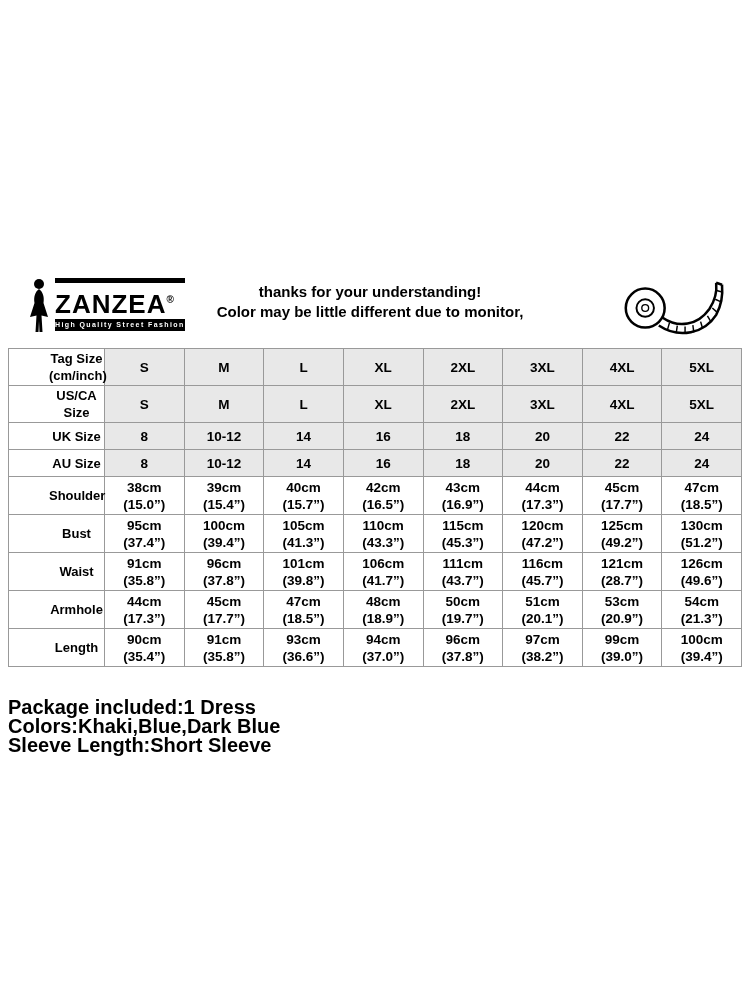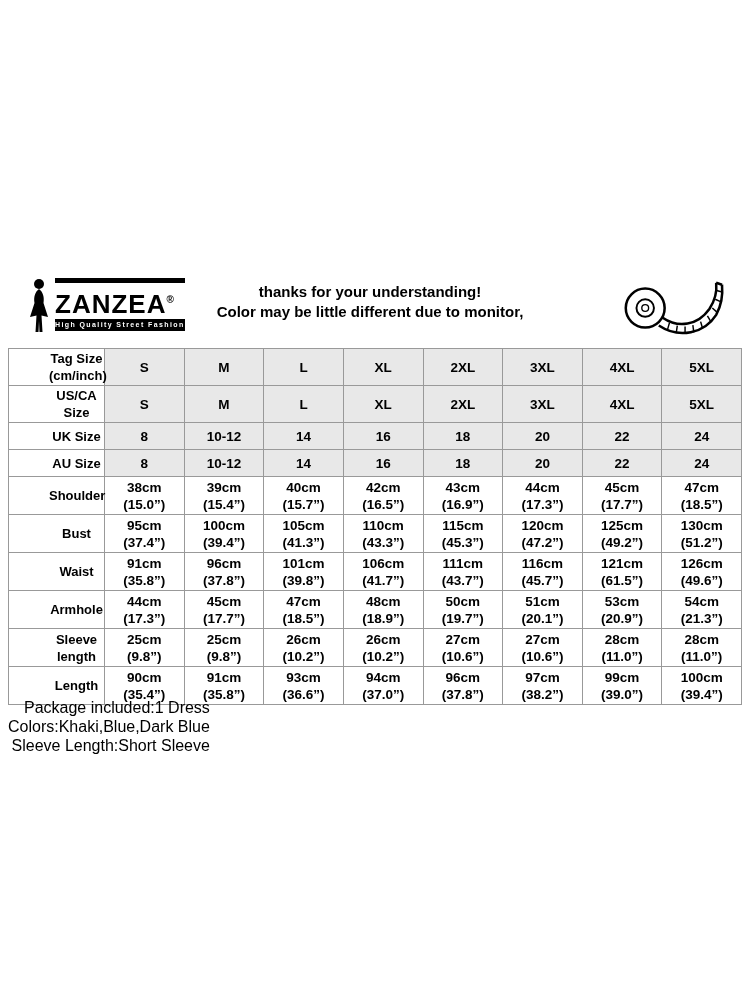--- a/index.html
+++ b/index.html
@@ -51,21 +51,21 @@
   }
   table.size-table td.label { font-size: 13px; padding-left: 40px; }
   table.size-table tr.shaded td:not(.label) { background: #e8e8e8; }
   table.size-table tr:nth-child(1) { height: 34px; }
   table.size-table tr:nth-child(n+2):nth-child(-n+4) { height: 27px; }
   table.size-table tr:nth-child(n+5) { height: 38px; }
 
   
   .details {
     position: absolute; top: 662px; left: 8px;
-    font-weight: normal; font-size: 16px; line-height: 19px; text-align: right;
+    font-weight: bold; font-size: 20px; line-height: 19px;
   }
 
   
   .bottom-bar { position: absolute; left: 183px; top: 990px; width: 384px; height: 7px; background: #000; }
 </style>
 </head>
 <body>
 
 <div class="page">
 
@@ -206,21 +206,21 @@
 (37.8”)</td>
           <td>101cm
 (39.8”)</td>
           <td>106cm
 (41.7”)</td>
           <td>111cm
 (43.7”)</td>
           <td>116cm
 (45.7”)</td>
           <td>121cm
-(61.5”)</td>
+(28.7”)</td>
           <td>126cm
 (49.6”)</td>
         </tr>
         <tr>
           <td class="label">Armhole</td>
           <td>44cm
 (17.3”)</td>
           <td>45cm
 (17.7”)</td>
           <td>47cm
@@ -230,39 +230,20 @@
           <td>50cm
 (19.7”)</td>
           <td>51cm
 (20.1”)</td>
           <td>53cm
 (20.9”)</td>
           <td>54cm
 (21.3”)</td>
         </tr>
         <tr>
-          <td class="label">Sleeve length</td>
-          <td>25cm
-(9.8”)</td>
-          <td>25cm
-(9.8”)</td>
-          <td>26cm
-(10.2”)</td>
-          <td>26cm
-(10.2”)</td>
-          <td>27cm
-(10.6”)</td>
-          <td>27cm
-(10.6”)</td>
-          <td>28cm
-(11.0”)</td>
-          <td>28cm
-(11.0”)</td>
-        </tr>
-        <tr>
           <td class="label">Length</td>
           <td>90cm
 (35.4”)</td>
           <td>91cm
 (35.8”)</td>
           <td>93cm
 (36.6”)</td>
           <td>94cm
 (37.0”)</td>
           <td>96cm

